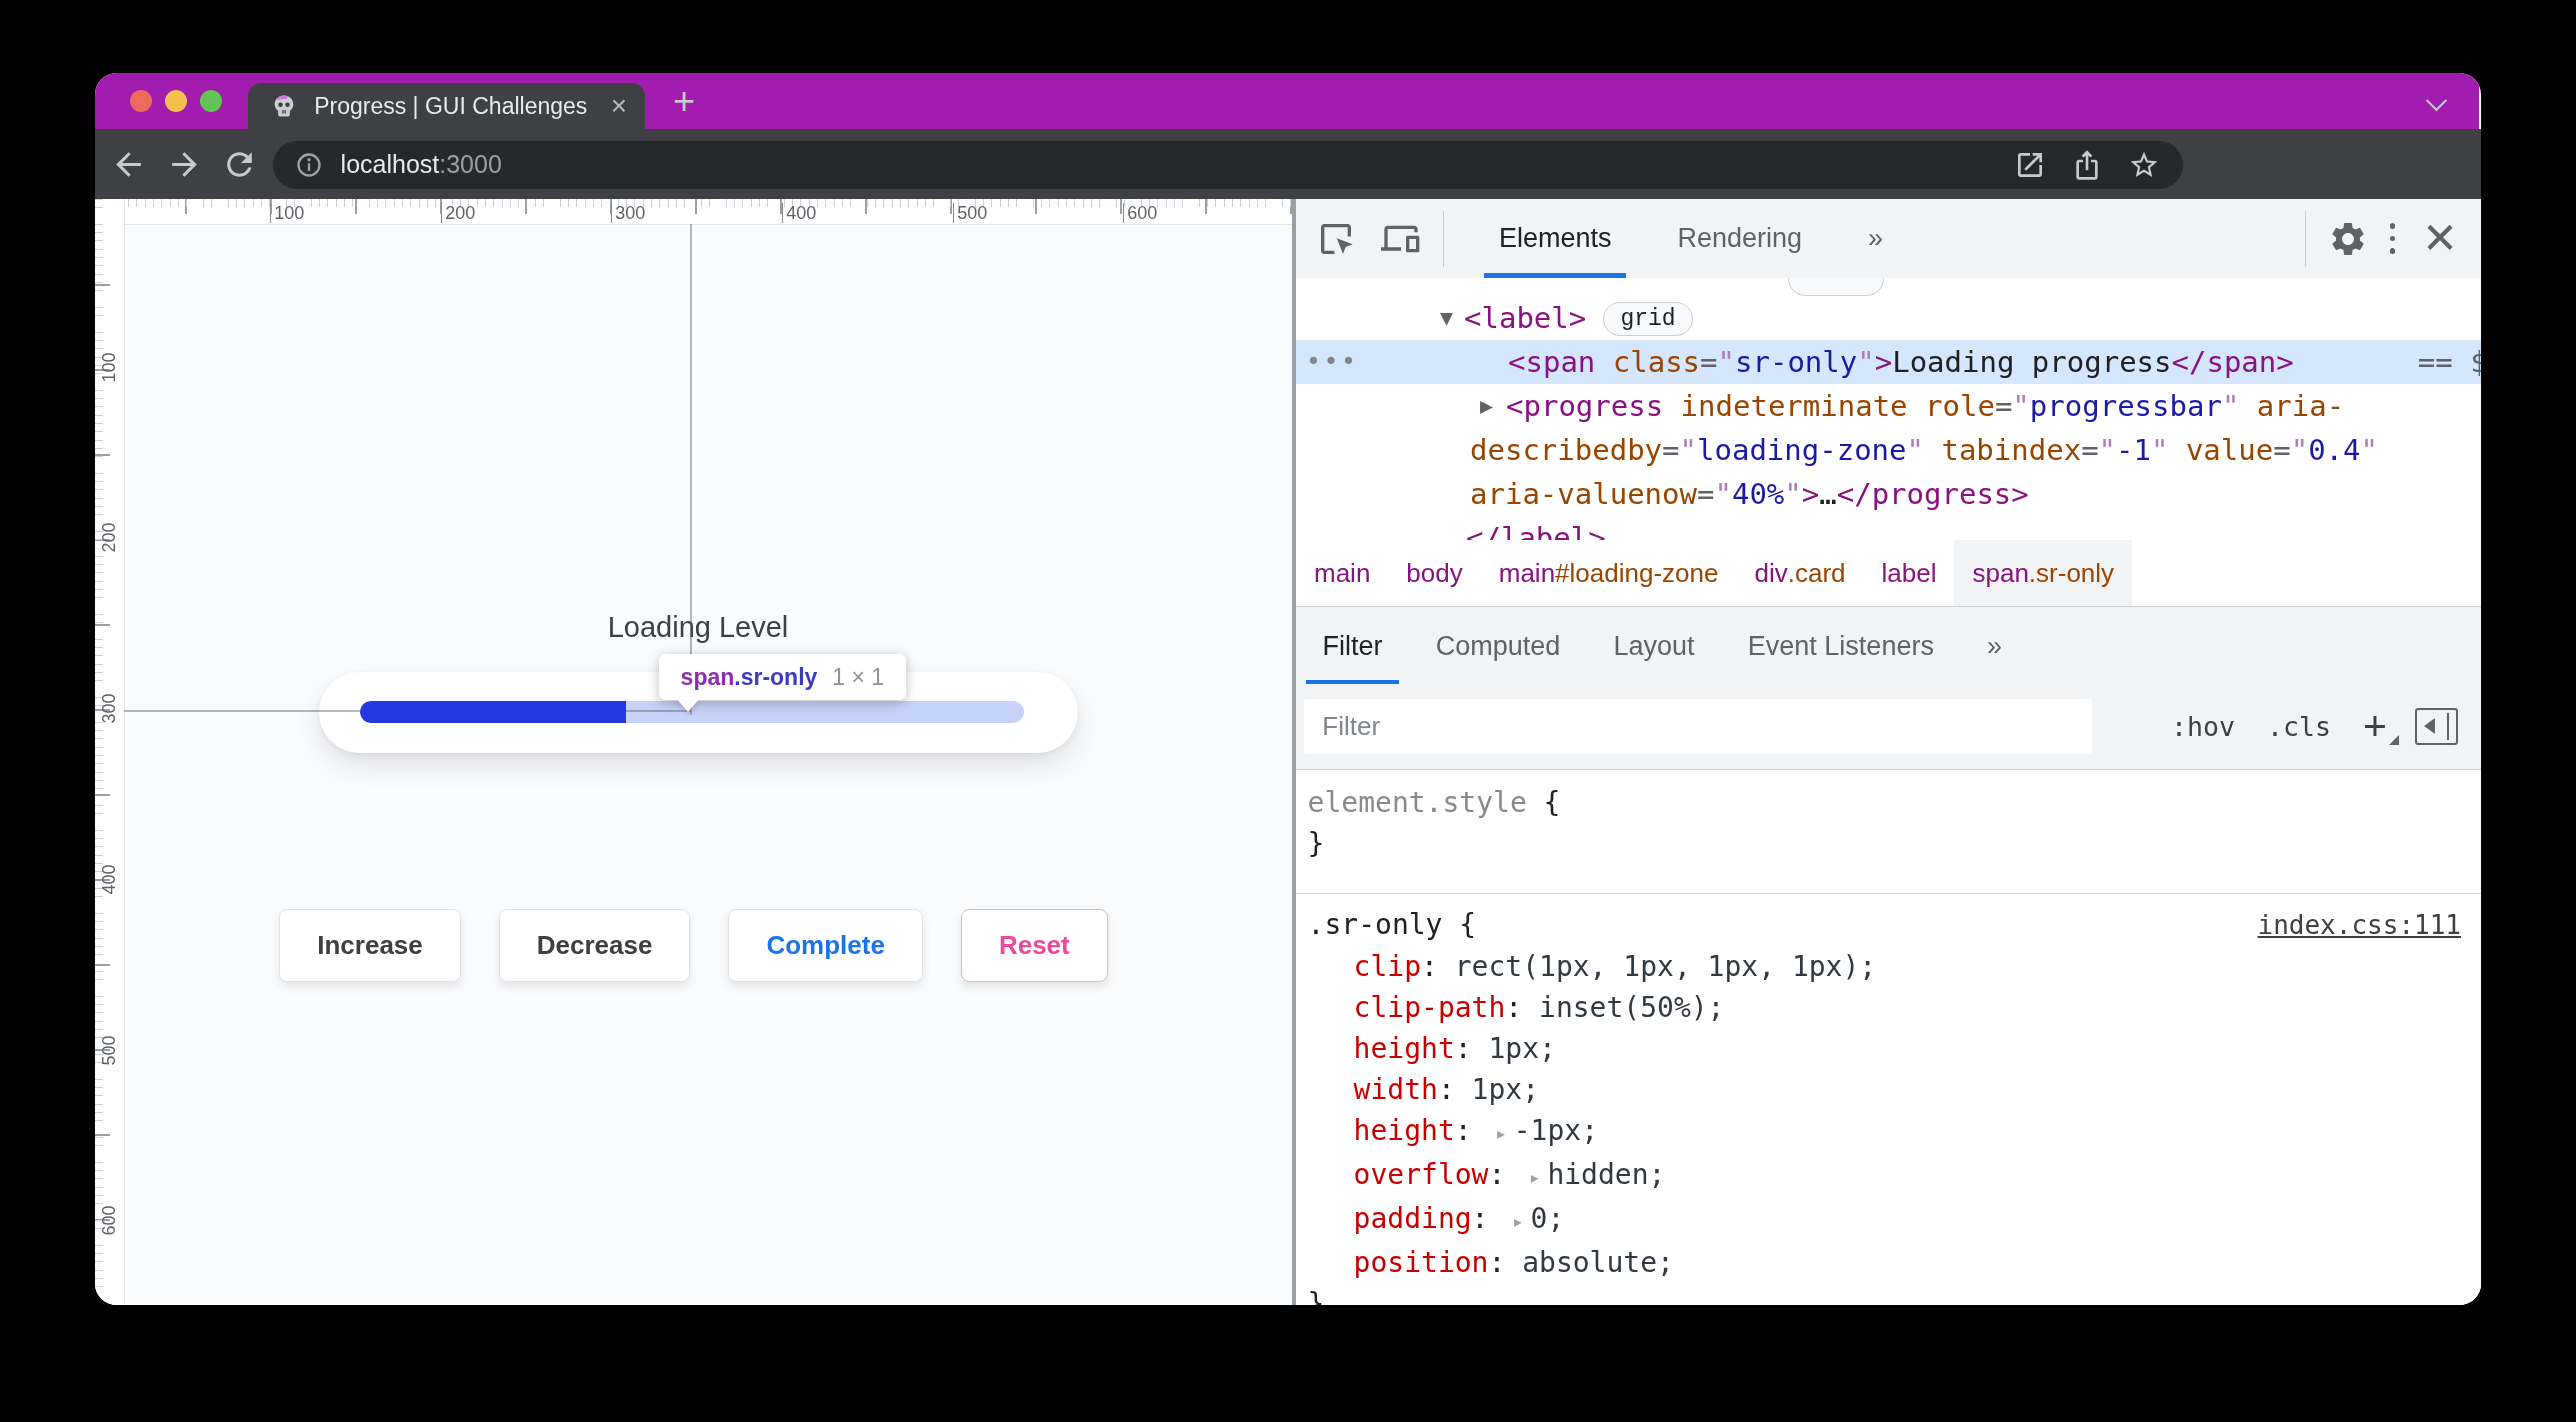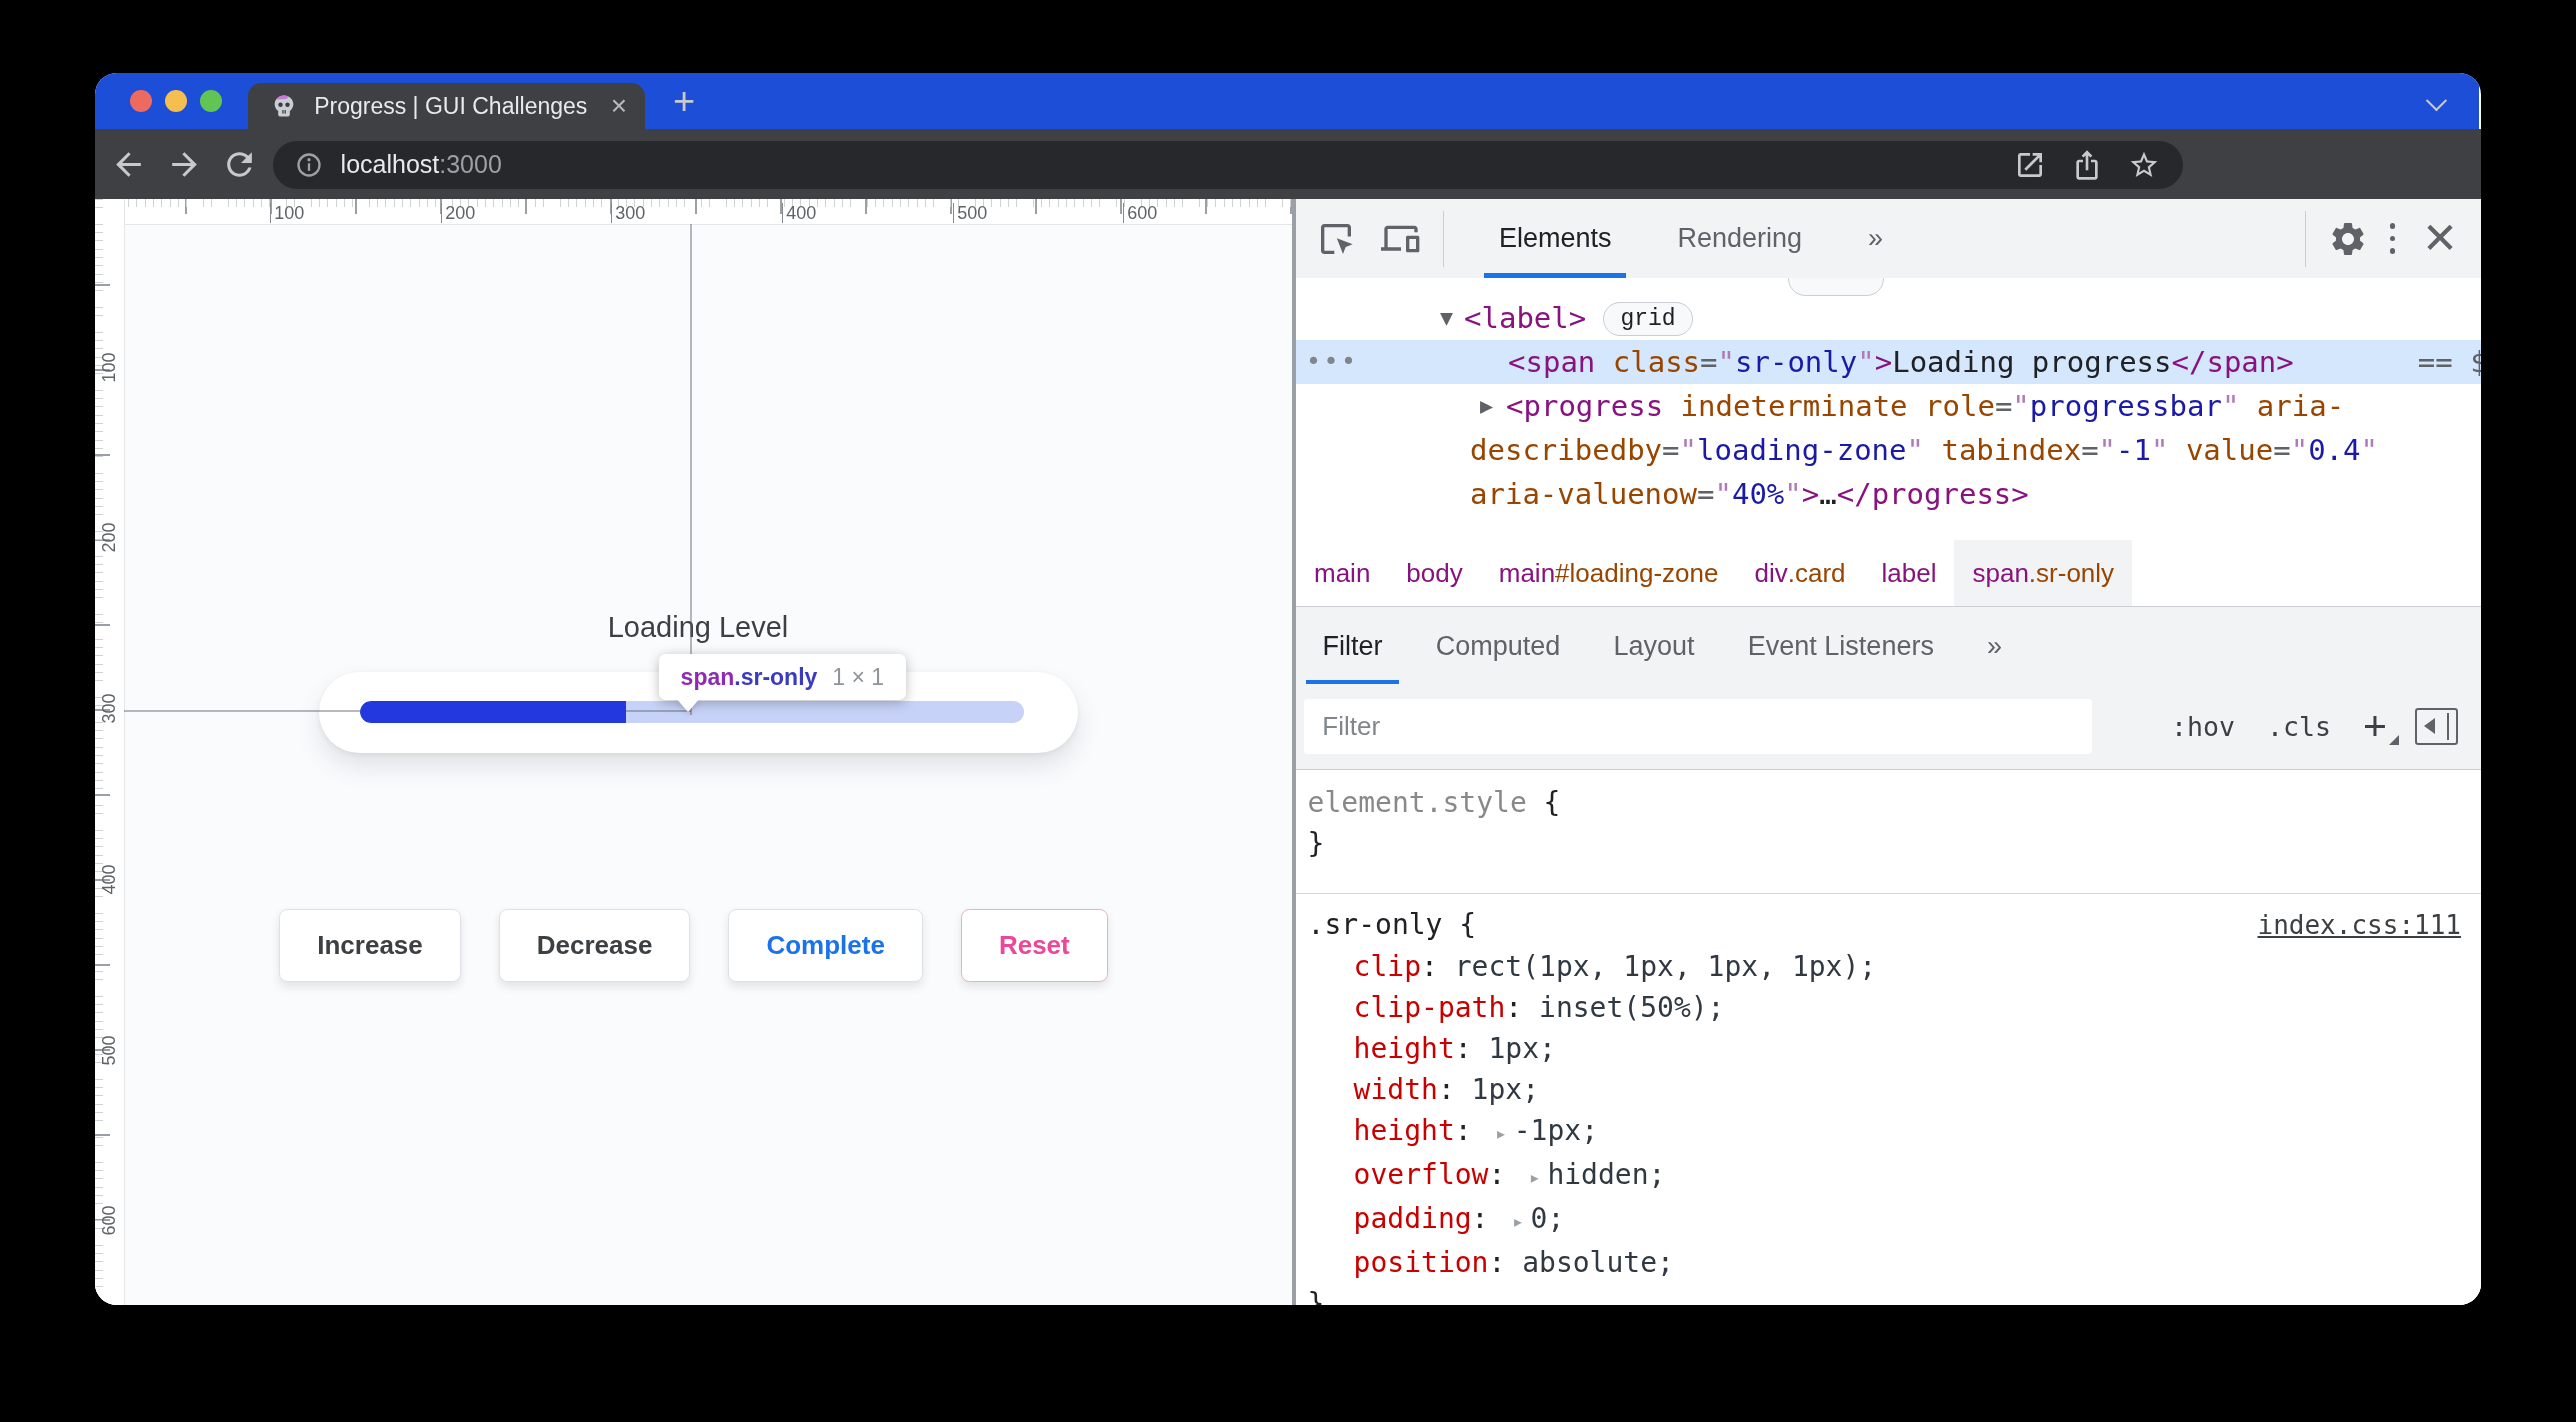--- a/index.html
+++ b/index.html
@@ -2,21 +2,21 @@
 <html style="font-size:13.3px"><head>
 <meta charset="utf-8">
 <style>
   html,body{margin:0;padding:0;background:#000;}
   body{width:2576px;height:1422px;position:relative;overflow:hidden;
        font-family:"Liberation Sans",sans-serif;-webkit-font-smoothing:antialiased;}
   .window{position:absolute;left:95px;top:73px;width:2386px;height:1232px;
           border-radius:21.6px;overflow:hidden;background:#fff;}
 
   
-  .tabstrip{position:absolute;top:0;left:0;right:2px;height:64px;background:#1d4ed8;}
+  .tabstrip{position:absolute;top:0;left:0;right:2px;height:64px;background:#a21caf;}
   .traffic{position:absolute;top:16.6px;width:22.4px;height:22.4px;border-radius:50%;}
   .t-red{left:35px;background:#ed6a5e;}
   .t-yellow{left:70px;background:#f5bf4f;}
   .t-green{left:105px;background:#61c554;}
   .tab{position:absolute;left:153px;top:10px;width:397px;height:46px;background:#3e4043;
        border-radius:13.3px 13.3px 0 0;display:flex;align-items:center;}
   .favicon{width:28px;height:28px;margin-left:21.6px;flex:none;}
   .tab-title{margin-left:16.6px;font-size:23px;color:#e8eaed;white-space:nowrap;overflow:hidden;flex:1;}
   .tab-close{margin:0 18px 0 6.6px;font-size:28px;color:#b7bbbf;line-height:28px;}
   .newtab{position:absolute;left:578px;top:6.6px;font-size:38px;font-weight:200;color:#c7cacd;}
@@ -305,20 +305,21 @@
       <span class="dt-close">✕</span>
     </div>
 
     <div class="dt-tree" id="dt-tree">
       <div class="partial-pill"></div>
     <div class="tree-line" style="top: 18px;"><span class="tl-arrow" style="left: 144px;">▼</span><span class="tl-text" style="left: 168px;"><span style="color: rgb(136, 18, 128);">&lt;label&gt;</span><span class="badge">grid</span></span></div>
         <div class="tree-line selected" style="top: 62px;"><span class="tl-dots">•••</span><span class="tl-text" style="left: 212px;"><span style="color: rgb(136, 18, 128);">&lt;span</span><span style="color: rgb(153, 69, 0);"> class</span><span style="color: rgb(95, 99, 104);">=</span><span style="color: rgb(176, 122, 184);">"</span><span style="color: rgb(26, 26, 166);">sr-only</span><span style="color: rgb(176, 122, 184);">"</span><span style="color: rgb(136, 18, 128);">&gt;</span><span style="color: rgb(32, 33, 36);">Loading progress</span><span style="color: rgb(136, 18, 128);">&lt;/span&gt;</span><span class="suffix">== $0</span></span></div>
         <div class="tree-line" style="top: 106px;"><span class="tl-arrow" style="left: 184px;">▶</span><span class="tl-text" style="left: 210px;"><span style="color: rgb(136, 18, 128);">&lt;progress</span><span style="color: rgb(153, 69, 0);"> indeterminate</span><span style="color: rgb(153, 69, 0);"> role</span><span style="color: rgb(95, 99, 104);">=</span><span style="color: rgb(176, 122, 184);">"</span><span style="color: rgb(26, 26, 166);">progressbar</span><span style="color: rgb(176, 122, 184);">"</span><span style="color: rgb(153, 69, 0);"> aria-</span></span></div>
         <div class="tree-line" style="top: 150px;"><span class="tl-text" style="left: 174px;"><span style="color: rgb(153, 69, 0);">describedby</span><span style="color: rgb(95, 99, 104);">=</span><span style="color: rgb(176, 122, 184);">"</span><span style="color: rgb(26, 26, 166);">loading-zone</span><span style="color: rgb(176, 122, 184);">"</span><span style="color: rgb(153, 69, 0);"> tabindex</span><span style="color: rgb(95, 99, 104);">=</span><span style="color: rgb(176, 122, 184);">"</span><span style="color: rgb(26, 26, 166);">-1</span><span style="color: rgb(176, 122, 184);">"</span><span style="color: rgb(153, 69, 0);"> value</span><span style="color: rgb(95, 99, 104);">=</span><span style="color: rgb(176, 122, 184);">"</span><span style="color: rgb(26, 26, 166);">0.4</span><span style="color: rgb(176, 122, 184);">"</span></span></div>
         <div class="tree-line" style="top: 194px;"><span class="tl-text" style="left: 174px;"><span style="color: rgb(153, 69, 0);">aria-valuenow</span><span style="color: rgb(95, 99, 104);">=</span><span style="color: rgb(176, 122, 184);">"</span><span style="color: rgb(26, 26, 166);">40%</span><span style="color: rgb(176, 122, 184);">"</span><span style="color: rgb(136, 18, 128);">&gt;</span><span style="color: rgb(32, 33, 36);">…</span><span style="color: rgb(136, 18, 128);">&lt;/progress&gt;</span></span></div>
+        <div class="tree-line" style="top: 238px;"><span class="tl-text" style="left: 170px;"><span style="color: rgb(136, 18, 128);">&lt;/label&gt;</span></span></div>
       </div>
 
     <div class="dt-crumbs" id="dt-crumbs">
         <span class="crumb">
           <span class="tg">main</span>
         </span>
         <span class="crumb">
           <span class="tg">body</span>
         </span>
         <span class="crumb">

